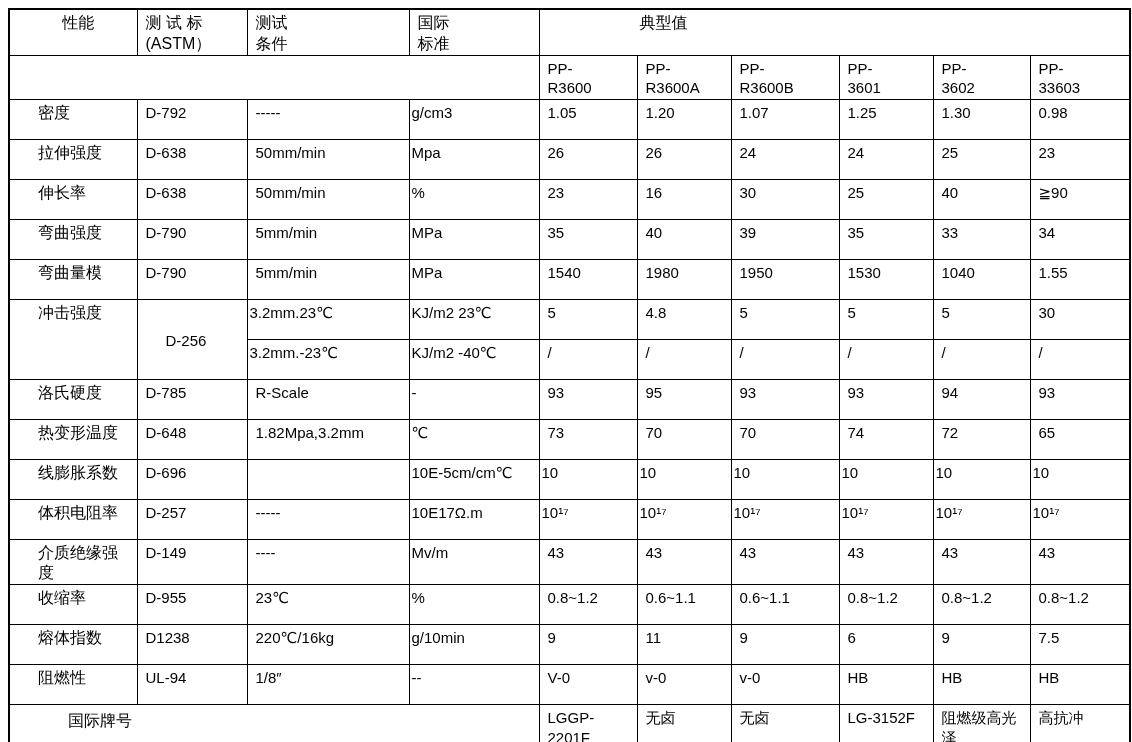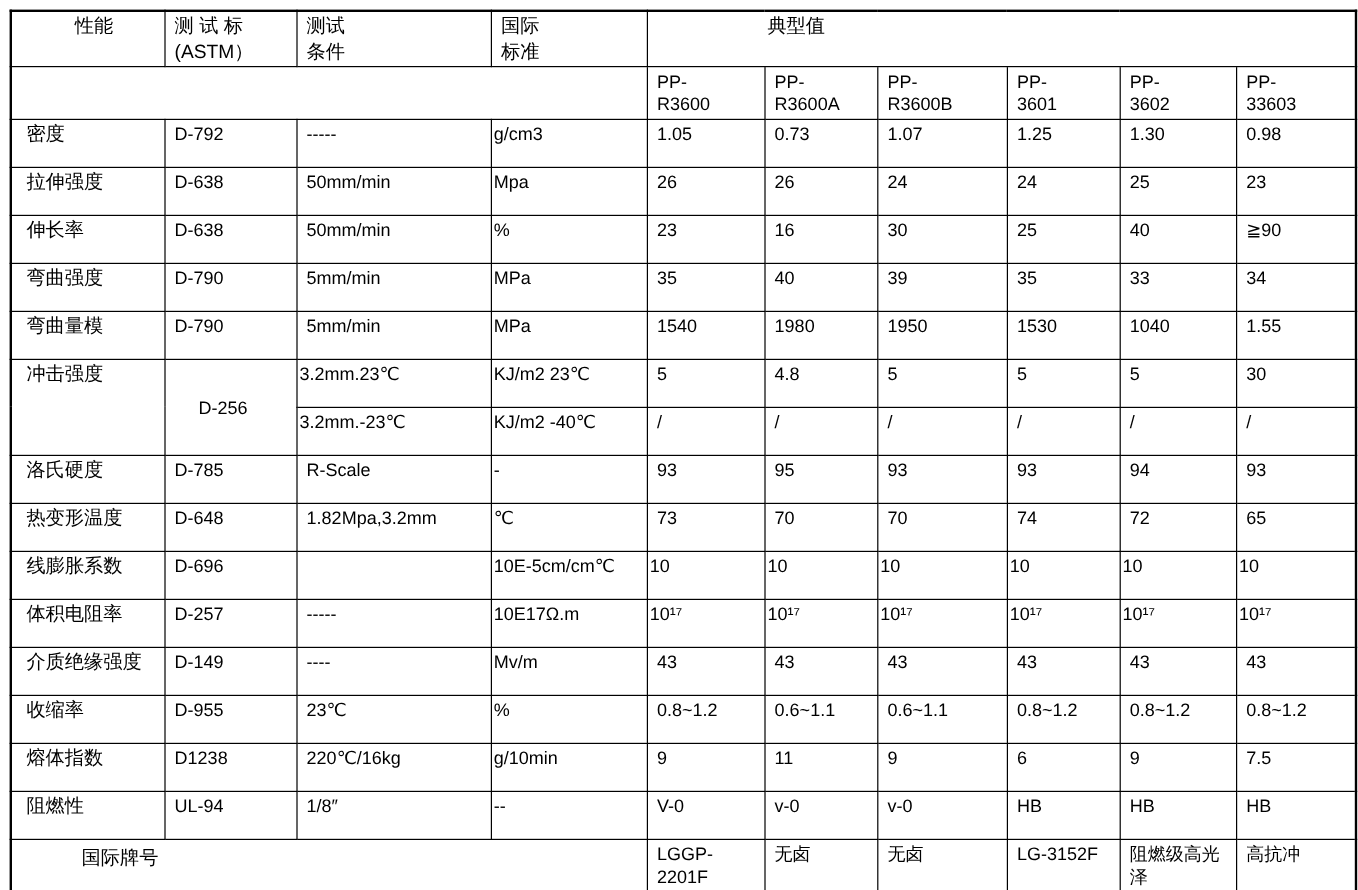--- a/index.html
+++ b/index.html
@@ -23,21 +23,21 @@
     line-height: 1.3;
     overflow: hidden;
   }
   tr.r1 { height: 36px; }
   tr.r2 { height: 44px; }
   tr.rd { height: 40px; }
   tr.rf { height: 46px; }
   .hdr  { font-size: 16px; }
   .pre  { white-space: pre-line; margin-top: 33px; }
   .pl12 { padding-left: 14px; text-align: center; }
-  .prop { font-size: 16px; padding-left: 12px; }
+  .prop { font-size: 16px; padding-left: 28px; }
   .c    { text-align: left; padding-left: 2px; padding-right: 2px; }
   .mid  { vertical-align: middle; padding-left: 28px; }
   .typical { font-size: 16px; padding-left: 100px; }
   .flabel  { padding-left: 58px; padding-top: 6px; }
   .cn   { font-size: 15px; }
 </style>
 </head>
 <body>
 
 <div class="page">
@@ -79,21 +79,21 @@
 3602</td>
           <td class="pre">PP-
 33603</td>
         </tr>
         <tr class="rd">
           <td class="prop">密度</td>
           <td>D-792</td>
           <td>-----</td>
           <td class="c">g/cm3</td>
           <td>1.05</td>
-          <td>0.73</td>
+          <td>1.20</td>
           <td>1.07</td>
           <td>1.25</td>
           <td>1.30</td>
           <td>0.98</td>
         </tr>
         <tr class="rd">
           <td class="prop">拉伸强度</td>
           <td>D-638</td>
           <td>50mm/min</td>
           <td class="c">Mpa</td>

